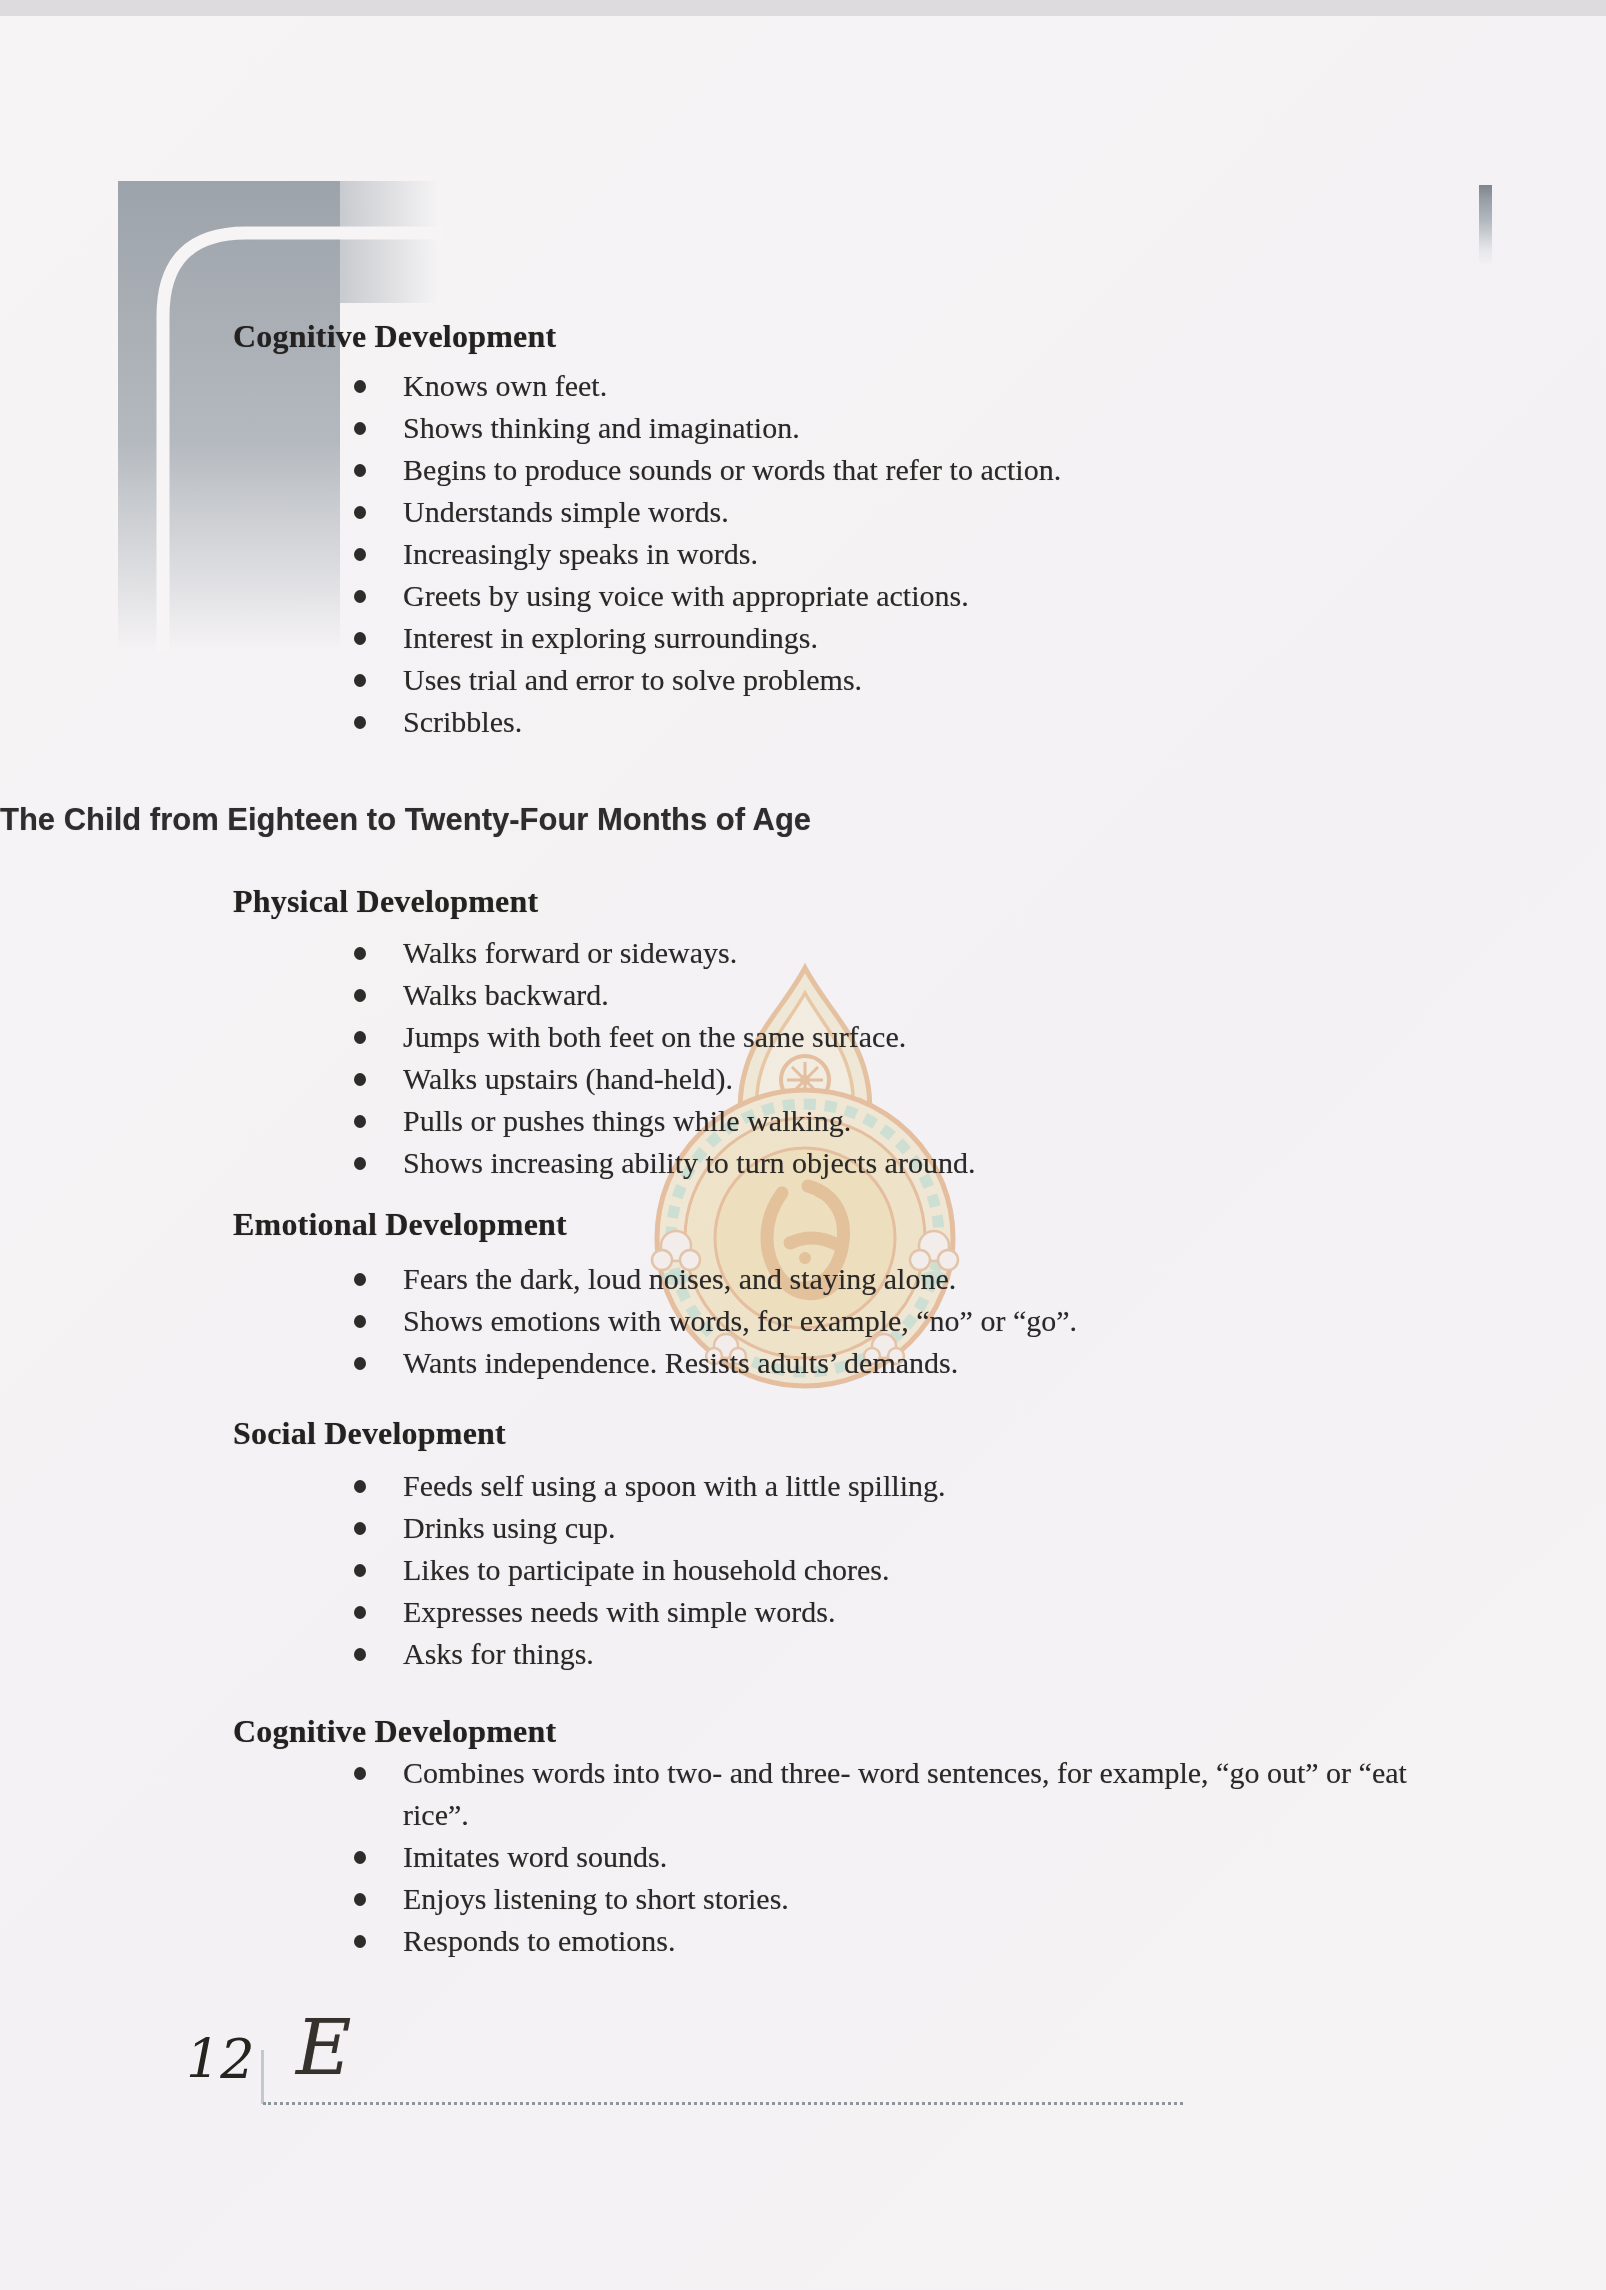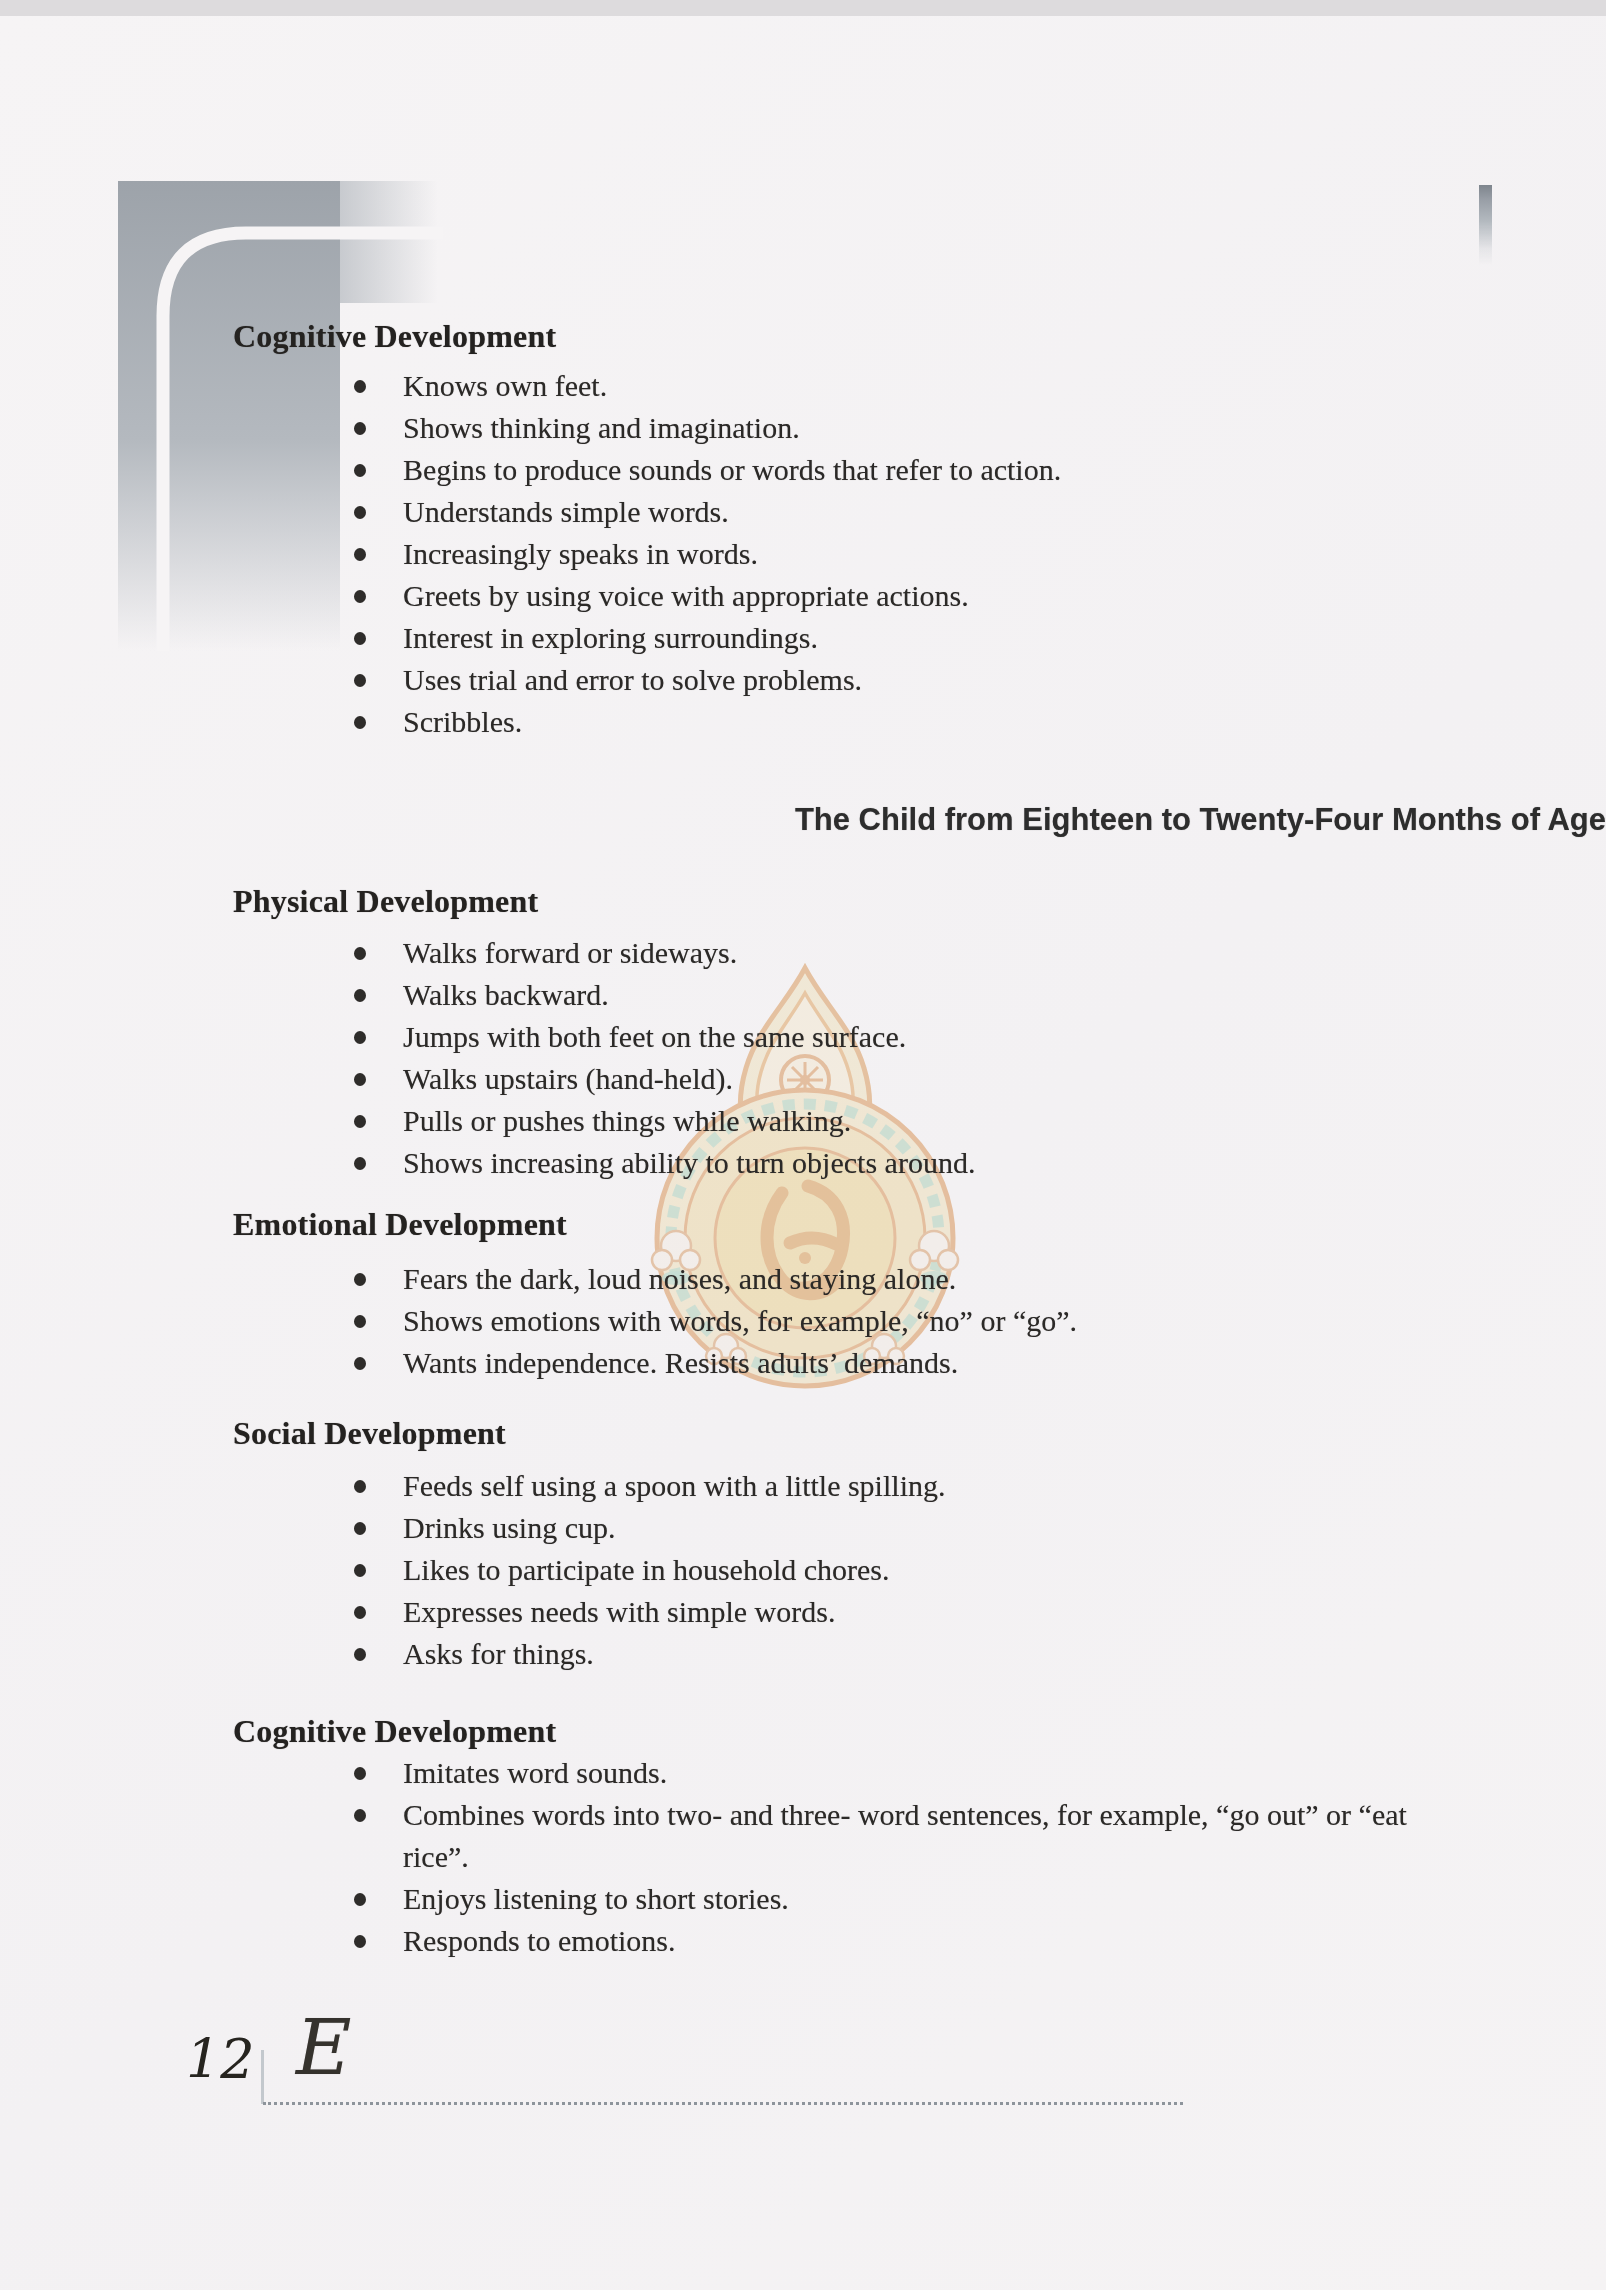--- a/index.html
+++ b/index.html
@@ -18,21 +18,21 @@
     background:linear-gradient(to bottom,#7e858d 0%,#989ea6 18%,#b3b9bf 45%,rgba(190,195,201,.25) 80%,rgba(190,195,201,0) 100%);
     filter:blur(.4px);
   }
   
   .section-heading{
     position:absolute;left:233px;margin:0;
     font-size:32px;font-weight:bold;line-height:1.1;color:#242220;
     text-shadow:0 0 1px rgba(36,34,32,.45);letter-spacing:.2px;
   }
   .main-heading{
-    position:absolute;left:0;width:100%;margin:0;text-align:right;
+    position:absolute;left:0;width:100%;margin:0;text-align:left;
     font-family:"Liberation Sans",sans-serif;font-weight:bold;font-size:31px;
     line-height:1.1;color:#2d2d2d;text-shadow:0 0 1px rgba(45,45,45,.4);
   }
   
   ul.bullets{
     position:absolute;left:352px;margin:0;padding:0;list-style:none;
     font-size:30px;line-height:42px;
   }
   ul.bullets li{
     position:relative;padding-left:51px;width:1026px;
@@ -171,22 +171,22 @@
   <ul class="bullets" style="top:1449px">
     <li><span class="dot"></span><span>Feeds self using a spoon with a little spilling.</span></li>
     <li><span class="dot"></span><span>Drinks using cup.</span></li>
     <li><span class="dot"></span><span>Likes to participate in household chores.</span></li>
     <li><span class="dot"></span><span>Expresses needs with simple words.</span></li>
     <li><span class="dot"></span><span>Asks for things.</span></li>
   </ul>
 
   <h2 class="section-heading" style="top:1698px">Cognitive Development</h2>
   <ul class="bullets" style="top:1736px">
+    <li><span class="dot"></span><span>Combines words into two- and three- word sentences, for example, “go out” or “eat rice”.</span></li>
     <li><span class="dot"></span><span>Imitates word sounds.</span></li>
-    <li><span class="dot"></span><span>Combines words into two- and three- word sentences, for example, “go out” or “eat rice”.</span></li>
     <li><span class="dot"></span><span>Enjoys listening to short stories.</span></li>
     <li><span class="dot"></span><span>Responds to emotions.</span></li>
   </ul>
 
   <p class="page-number">12</p>
   <div class="footer-sep"></div>
   <div class="footer-brand">
     <span class="brand-initial">E</span>
   </div>
   <div class="footer-dotline"></div>

